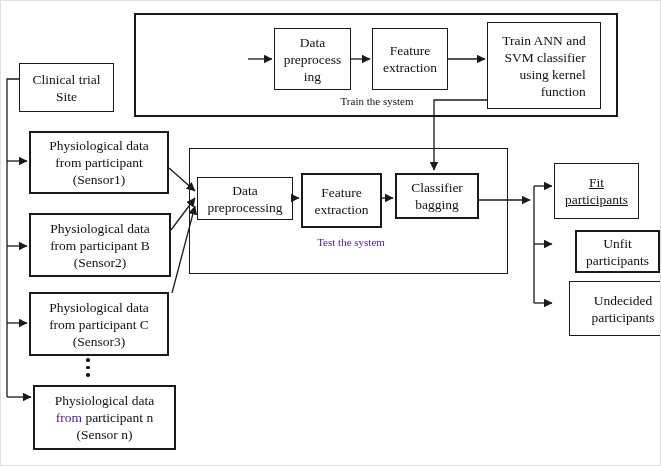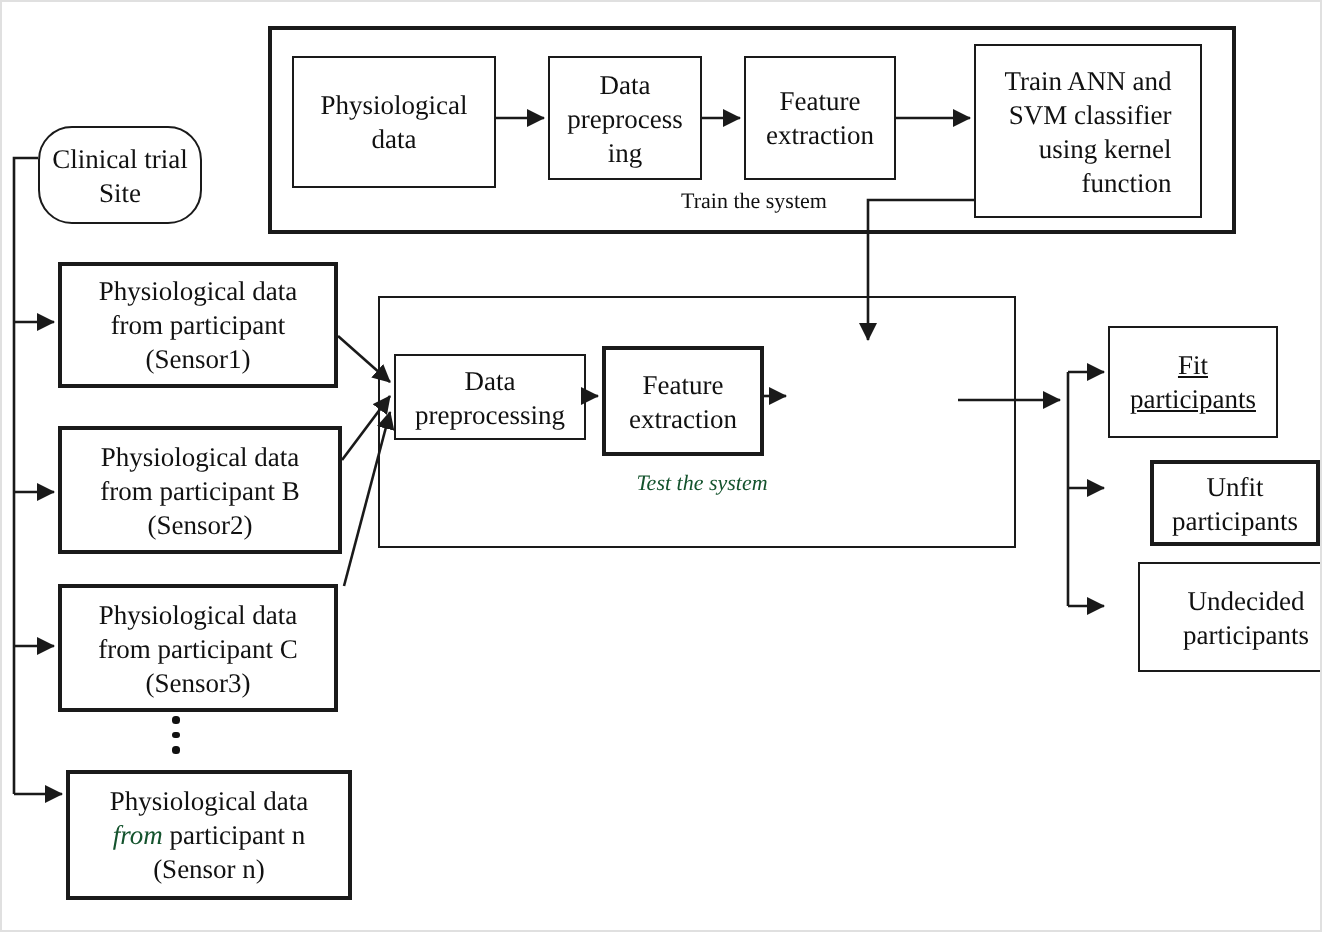--- a/index.html
+++ b/index.html
@@ -14,52 +14,50 @@
     border:1.5px solid #1a1a1a;box-sizing:border-box;
     font-size:13.5px;line-height:1.26;
   }
   .container{background:transparent;}
   .thick{border-width:2.5px;}
   .b2{border-width:2px;}
   .seclabel{
     position:absolute;text-align:center;font-size:11px;line-height:1.2;
     white-space:nowrap;
   }
-  .red{color:#14532d;font-style:italic;}
+  .red{color:#4c1d95;}
   .pnline{display:block;}
   #dots{position:absolute;display:flex;flex-direction:column;align-items:center;gap:4px;}
   #dots span{width:3.5px;height:3.5px;background:#111;border-radius:50%;display:block;}
   svg#wires{position:absolute;left:0;top:0;pointer-events:none;}
   svg#wires path{fill:none;stroke:#1a1a1a;stroke-width:1.3px;}
 </style>
 </head>
 <body>
 
 <div id="canvas">
 
   <div class="box container b2" style="left:133px;top:12px;width:484px;height:104px;"></div>
 
-  <div class="box" style="left:145px;top:27px;width:102px;height:66px;">Physiological
-data</div>
 
   <div class="box" style="left:273px;top:27px;width:77px;height:62px;">Data
 preprocess
 ing</div>
 
   <div class="box" style="left:371px;top:27px;width:76px;height:62px;">Feature
 extraction</div>
 
   <div class="box" style="left:486px;top:21px;width:114px;height:87px;text-align:right;">Train ANN and
 SVM classifier
 using kernel
 function</div>
 
   <div class="seclabel" style="left:320px;top:94px;width:112px;">Train the system</div>
 
-  <div class="box" style="left:18px;top:62px;width:82px;height:49px;border-radius:17px;">Clinical trial
+  <div class="box" style="left:18px;top:62px;width:95px;height:49px;">Clinical trial
 Site</div>
 
   <div class="box thick" style="left:28px;top:130px;width:140px;height:63px;">Physiological data
 from participant
 (Sensor1)</div>
 
   <div class="box thick" style="left:28px;top:212px;width:142px;height:64px;">Physiological data
 from participant B
 (Sensor2)</div>
 
@@ -80,20 +78,22 @@
   </div>
 
   <div class="box container" style="left:188px;top:147px;width:319px;height:126px;"></div>
 
   <div class="box" style="left:196px;top:176px;width:96px;height:43px;">Data
 preprocessing</div>
 
   <div class="box thick" style="left:300px;top:172px;width:81px;height:55px;">Feature
 extraction</div>
 
+  <div class="box thick" style="left:394px;top:172px;width:84px;height:46px;">Classifier
+bagging</div>
 
   <div class="seclabel red" style="left:298px;top:235px;width:104px;">Test the system</div>
 
   <div class="box" style="left:553px;top:162px;width:85px;height:56px;text-decoration:underline;">Fit
 participants</div>
 
   <div class="box b2" style="left:553px;top:229px;width:85px;height:43px;margin-left:21px;">Unfit
 participants</div>
 
   <div class="box" style="left:568px;top:280px;width:108px;height:55px;">Undecided

